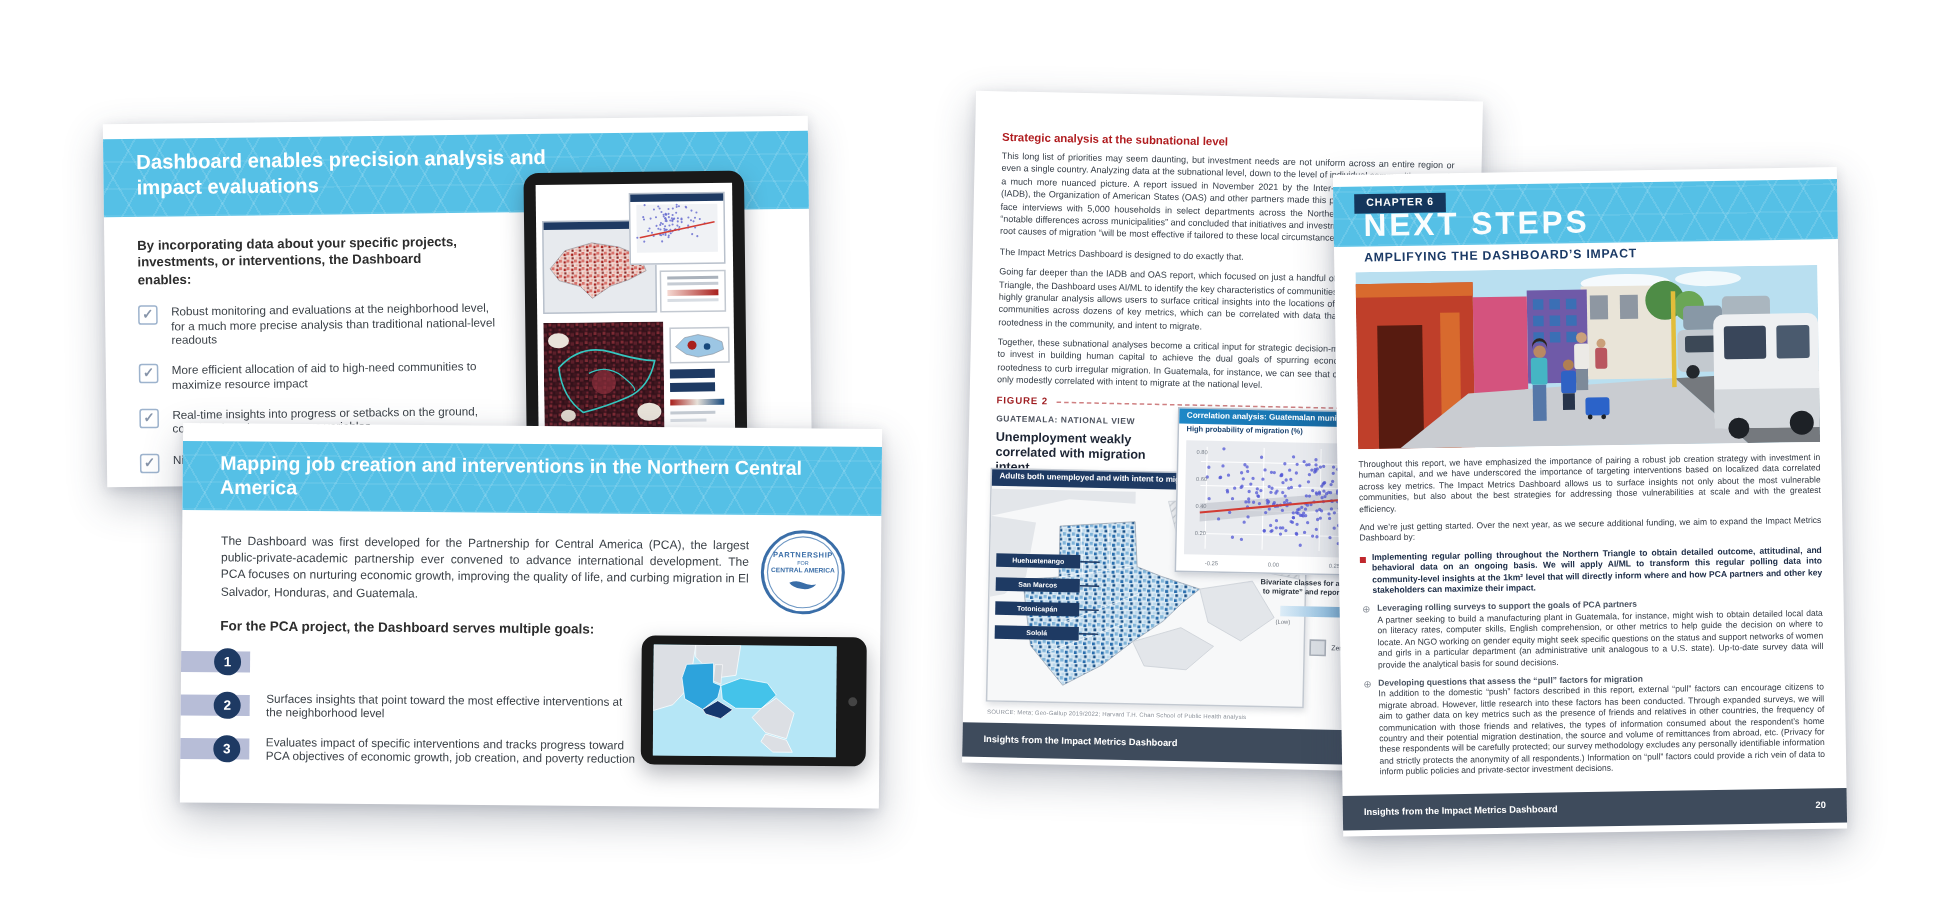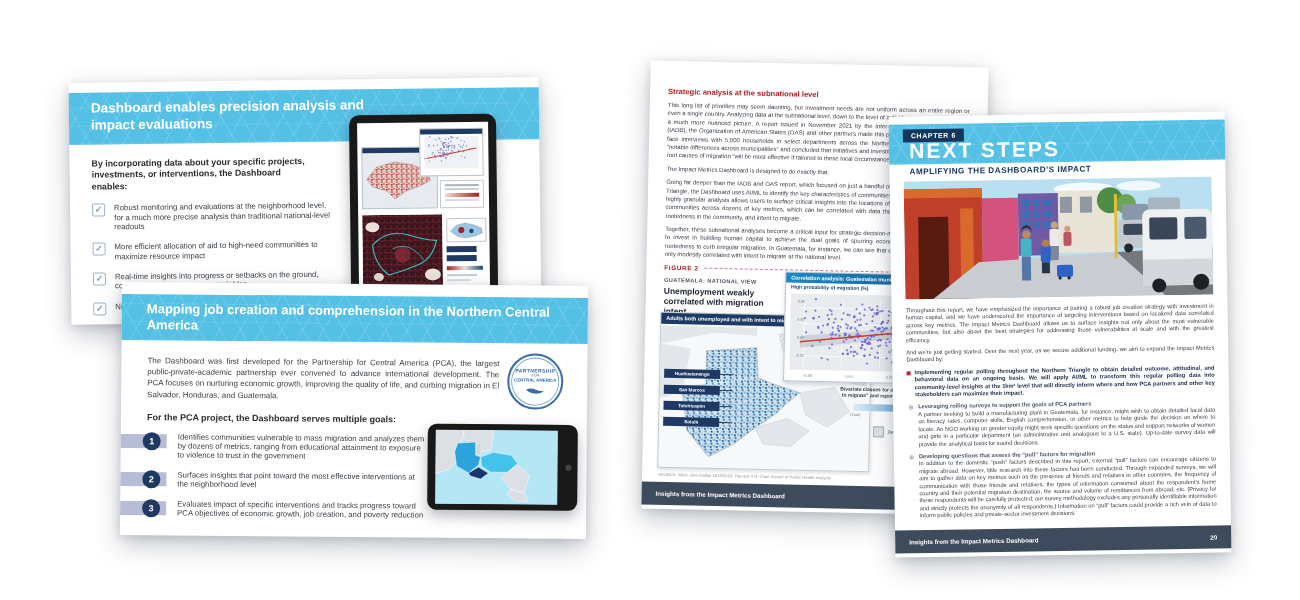--- a/index.html
+++ b/index.html
@@ -291,39 +291,38 @@
         <div style="position:absolute;left:88px;top:133px;width:30px;height:6px;background:#1e3a63;"></div>
         <div style="position:absolute;left:88px;top:144px;width:36px;height:4px;background:linear-gradient(90deg,#a8201d,#e8e2da,#16487c);"></div>
         <div style="position:absolute;left:88px;top:152px;width:30px;height:2px;background:#c6ccd4;"></div>
         <div style="position:absolute;left:88px;top:157px;width:24px;height:2px;background:#d8dde3;"></div>
       </div>
     </div>
   </section>
 
   <section class="sheet" id="slide2">
     <header class="slide-head tri">
-      <span style="position:relative;">Mapping job creation and comprehension in the Northern Central America</span>
+      <span style="position:relative;">Mapping job creation and interventions in the Northern Central America</span>
     </header>
     <div class="s2para">The Dashboard was first developed for the Partnership for Central America (PCA), the largest public-private-academic partnership ever convened to advance international development. The PCA focuses on nurturing economic growth, improving the quality of life, and curbing migration in El Salvador, Honduras, and Guatemala.</div>
 
     <div class="pca-logo">
       <div class="l1">PARTNERSHIP</div>
       <div class="l2">FOR</div>
       <div class="l3">CENTRAL AMERICA</div>
       <svg width="22" height="10" style="margin-top:1px;">
         <path d="M2,3 Q7,1 11,3 T20,4 Q16,8 10,7 T2,3 Z" fill="#3a6ea8"></path>
       </svg>
     </div>
 
     <div class="goals-head">For the PCA project, the Dashboard serves multiple goals:</div>
 
     <div class="goal-row">
       <span class="goal-bar"></span>
       <span class="goal-num">1</span>
-      <span>Identifies communities vulnerable to mass migration and analyzes them by dozens of metrics, ranging from educational attainment to exposure to violence to trust in the government</span>
     </div>
     <div class="goal-row">
       <span class="goal-bar"></span>
       <span class="goal-num">2</span>
       <span>Surfaces insights that point toward the most effective interventions at the neighborhood level</span>
     </div>
     <div class="goal-row">
       <span class="goal-bar"></span>
       <span class="goal-num">3</span>
       <span>Evaluates impact of specific interventions and tracks progress toward PCA objectives of economic growth, job creation, and poverty reduction</span>

